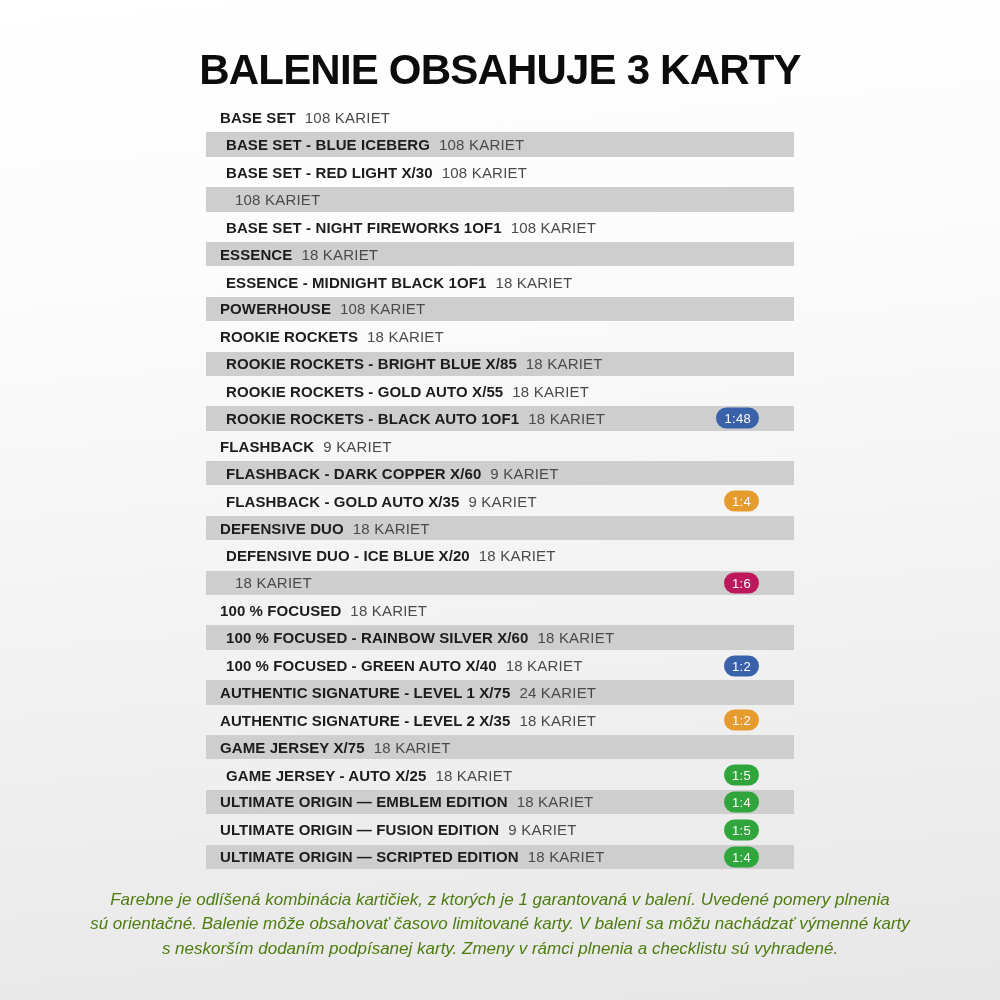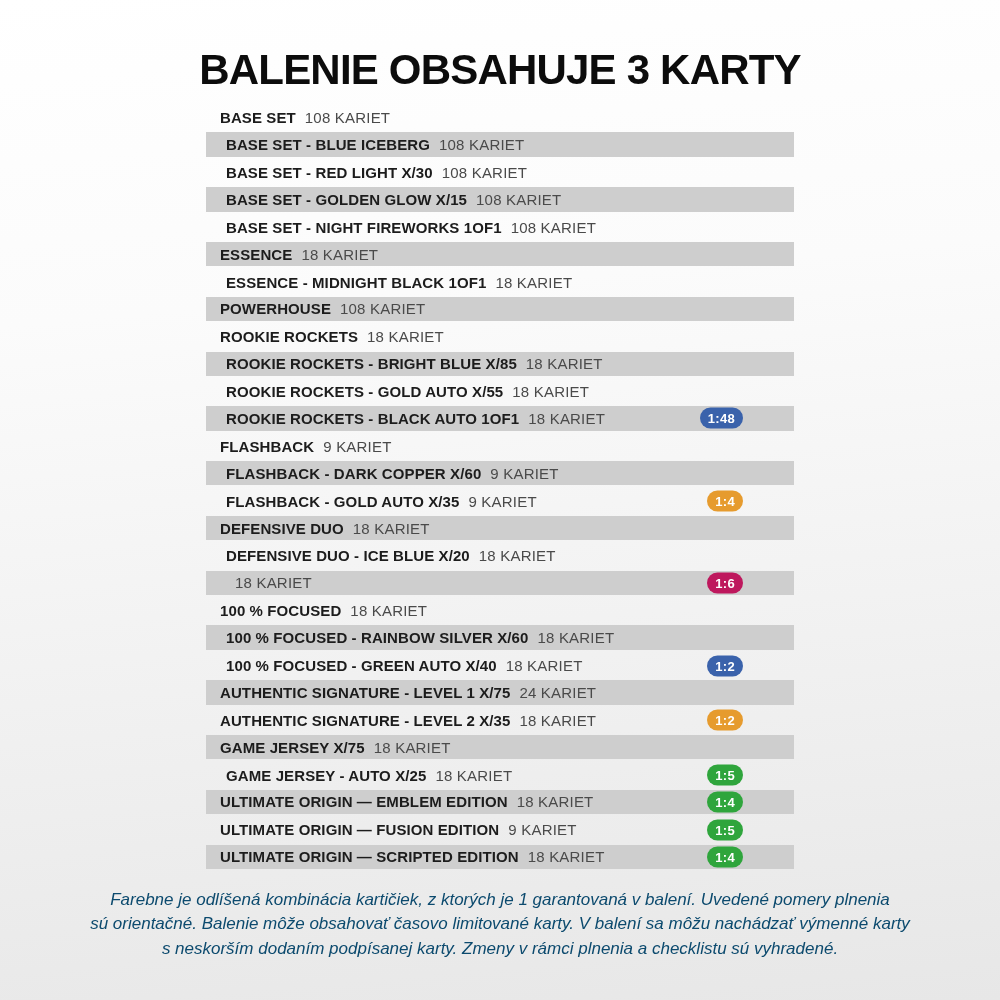--- a/index.html
+++ b/index.html
@@ -48,40 +48,40 @@
   .row .count {
     font-size: 15px;
     font-weight: 400;
     color: #4a4a4a;
     margin-left: 9px;
     letter-spacing: 0.2px;
     white-space: nowrap;
   }
   .badge {
     position: absolute;
-    right: 51px;
+    right: 35px;
     top: 50%;
     transform: translateY(-50%);
     color: #ffffff;
     font-size: 13px;
-    font-weight: 700;
+    font-weight: 400;
     line-height: 1;
     padding: 4px 8px;
     border-radius: 12px;
     letter-spacing: 0.3px;
   }
 
   .footer {
     margin: 17px auto 0 auto;
     width: 900px;
     text-align: center;
     font-style: italic;
     font-size: 17px;
     line-height: 24.5px;
-    color: #0c4a6e;
+    color: #4d7c0f;
   }
   .footer span { display: block; }
 </style>
 </head>
 <body>
 
 <div class="page">
   <h1 class="title">BALENIE OBSAHUJE 3 KARTY</h1>
   <div class="rows" id="rows">
   <div class="row">
@@ -93,21 +93,20 @@
     <span class="label">BASE SET - BLUE ICEBERG</span>
     <span class="count">108 KARIET</span>
   </div>
 
   <div class="row indent1">
     <span class="label">BASE SET - RED LIGHT X/30</span>
     <span class="count">108 KARIET</span>
   </div>
 
   <div class="row shaded indent1">
-    <span class="label">BASE SET - GOLDEN GLOW X/15</span>
     <span class="count">108 KARIET</span>
   </div>
 
   <div class="row indent1">
     <span class="label">BASE SET - NIGHT FIREWORKS 1OF1</span>
     <span class="count">108 KARIET</span>
   </div>
 
   <div class="row shaded">
     <span class="label">ESSENCE</span>

